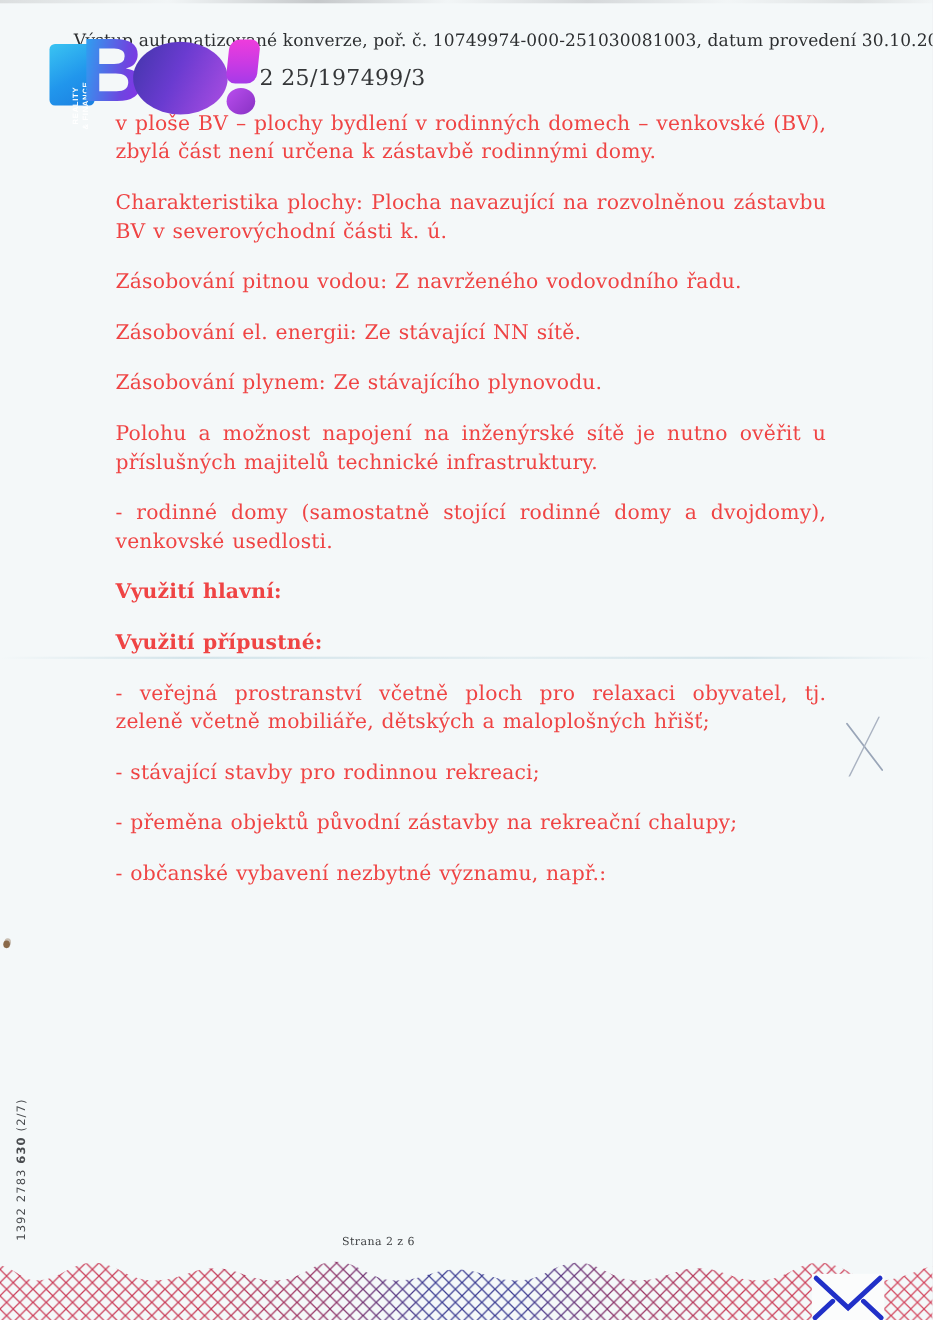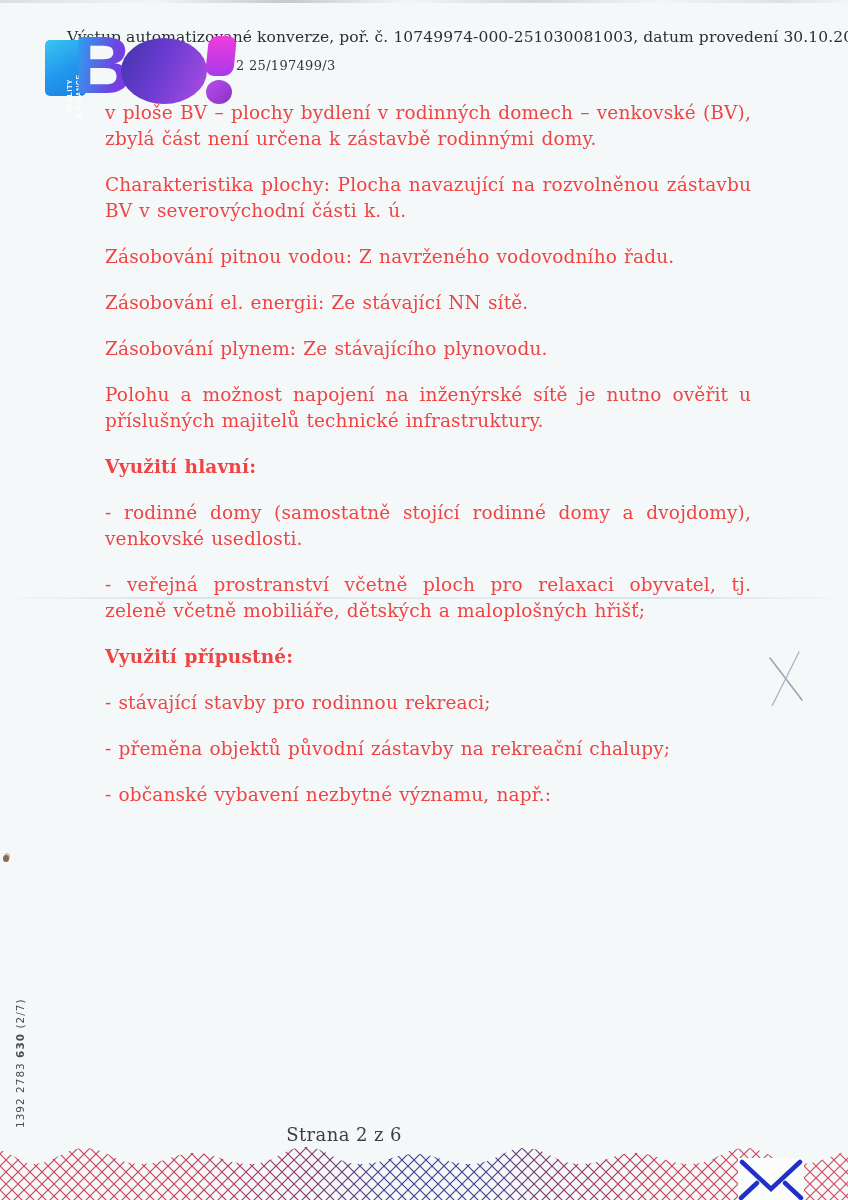--- a/index.html
+++ b/index.html
@@ -23,21 +23,21 @@
   .speck { position:absolute; left:3px; top:855px; width:6px; height:7px; border-radius:50%;
     background:#8a6a4a; box-shadow:1px -2px 0 rgba(138,106,74,.4); }
 
   
   .hdr-line1 {
     position:absolute; left:67px; top:28px; width:730px;
     font-size:15.5px; color:#2d2f31; letter-spacing:.1px; white-space:nowrap;
   }
   .hdr-line2 {
     position:absolute; left:236px; top:58px;
-    font-size:13px; color:#343638; letter-spacing:.3px; white-space:nowrap; z-index:1;
+    font-size:20px; color:#343638; letter-spacing:.3px; white-space:nowrap; z-index:1;
   }
 
   
   .logo { position:absolute; left:45px; top:36px; width:200px; height:72px; z-index:2; }
   .logo-badge {
     position:absolute; left:0; top:4px; width:41px; height:56px; border-radius:5px;
     background:linear-gradient(150deg,#3ac4f2 0%,#2196ec 55%,#1b7fe0 100%);
   }
   .logo-badge-text {
     position:absolute; left:-4px; top:54px; width:52px;
@@ -80,21 +80,21 @@
   .vcode {
     position:absolute; left:14px; top:1128px; transform:rotate(-90deg); transform-origin:0 0;
     font-family:"DejaVu Sans","Liberation Sans",sans-serif; font-size:10.5px;
     color:#4a4d50; letter-spacing:1px; white-space:nowrap;
   }
   .vcode b { font-weight:bold; }
 
   
   .footer-page {
     position:absolute; left:0; top:1124px; width:688px; text-align:center;
-    font-size:18px; color:#3c3e40; letter-spacing:.4px;
+    font-size:10px; color:#3c3e40; letter-spacing:.4px;
   }
   .guilloche { position:absolute; left:0; top:1142px; width:848px; height:58px; }
 </style>
 </head>
 <body>
 
 <div class="page">
 
   <div class="scan-edge"></div>
 
@@ -117,24 +117,24 @@
   <div class="crease"></div>
   <div class="speck"></div>
 
   <div class="content" id="content">
       <p class="para">v ploše BV – plochy bydlení v rodinných domech – venkovské (BV), zbylá část není určena k zástavbě rodinnými domy.</p>
       <p class="para">Charakteristika plochy: Plocha navazující na rozvolněnou zástavbu BV v severovýchodní části k. ú.</p>
       <p class="para">Zásobování pitnou vodou: Z navrženého vodovodního řadu.</p>
       <p class="para">Zásobování el. energii: Ze stávající NN sítě.</p>
       <p class="para">Zásobování plynem: Ze stávajícího plynovodu.</p>
       <p class="para">Polohu a možnost napojení na inženýrské sítě je nutno ověřit u příslušných majitelů technické infrastruktury.</p>
+      <p class="para">- rodinné domy (samostatně stojící rodinné domy a dvojdomy), venkovské usedlosti.</p>
       <p class="para bold">Využití hlavní:</p>
-      <p class="para">- rodinné domy (samostatně stojící rodinné domy a dvojdomy), venkovské usedlosti.</p>
+      <p class="para bold">Využití přípustné:</p>
       <p class="para">- veřejná prostranství včetně ploch pro relaxaci obyvatel, tj. zeleně včetně mobiliáře, dětských a maloplošných hřišť;</p>
-      <p class="para bold">Využití přípustné:</p>
       <p class="para">- stávající stavby pro rodinnou rekreaci;</p>
       <p class="para">- přeměna objektů původní zástavby na rekreační chalupy;</p>
       <p class="para">- občanské vybavení nezbytné významu, např.:</p>
     </div>
 
   <svg class="pencil-x" width="44" height="56" viewBox="0 0 44 56">
     <line x1="4" y1="8" x2="36" y2="50" stroke="#9aa6b8" stroke-width="1.6" stroke-linecap="round"></line>
     <line x1="33" y1="2" x2="6" y2="56" stroke="#aab3c2" stroke-width="1.3" stroke-linecap="round"></line>
   </svg>
 

